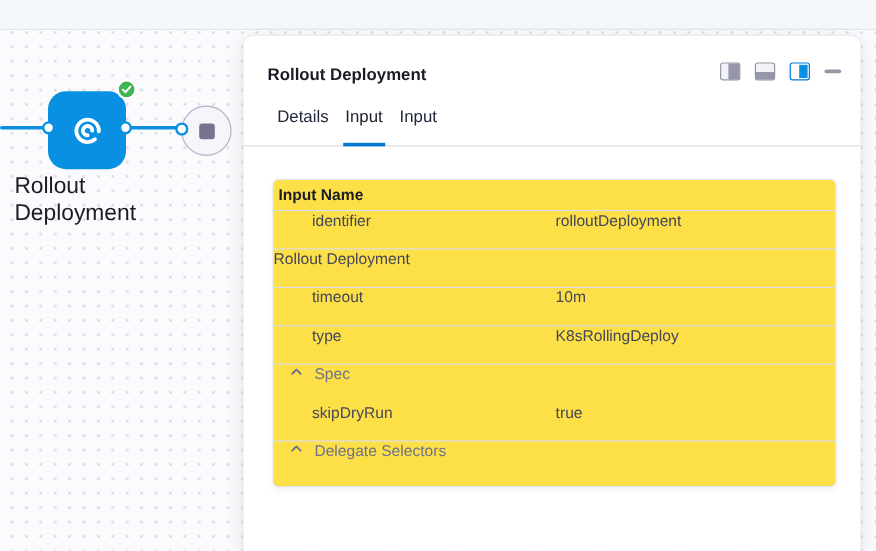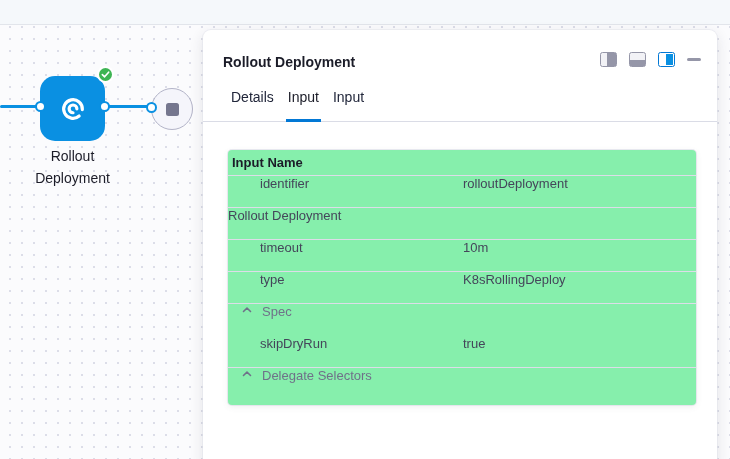--- a/index.html
+++ b/index.html
@@ -23,22 +23,22 @@
   .edge.left{left:0;top:79px;width:41px}
   .edge.right{left:104px;top:79px;width:49px}
 
   .step-node{position:absolute;left:40px;top:50px;width:65px;height:65px;border-radius:15px;
     background:var(--node-blue);display:flex;align-items:center;justify-content:center;cursor:pointer}
   .port{position:absolute;width:11px;height:11px;border-radius:50%;background:#fff;border:2px solid var(--node-blue)}
   .port.l{left:-5px;top:25px}
   .port.r{right:-5px;top:25px}
   .badge{position:absolute;top:-10px;right:-9px;width:17px;height:17px;border-radius:50%;
     background:var(--green);border:2px solid #fff;display:flex;align-items:center;justify-content:center}
-  .node-label{position:absolute;left:12px;top:119px;width:121px;text-align:center;
-    font-size:14px;line-height:22px;color:#1c1c28}
+  .node-label{position:absolute;left:12px;top:119px;width:121px;text-align:left;
+    font-size:19px;line-height:22px;color:#1c1c28}
 
   .end-node{position:absolute;left:151px;top:62px;width:42px;height:42px;border-radius:50%;
     background:#f5f5fb;border:1.5px solid #b3b4c8;display:flex;align-items:center;justify-content:center;cursor:pointer}
   .end-node .sq{width:13px;height:13px;border-radius:2.5px;background:#75768e}
   .end-node .port{left:-6px;top:13px}
 
   
   .panel{position:absolute;left:203px;top:30px;width:514px;height:440px;background:#fff;
     border-radius:8px;box-shadow:0 0 0 1px rgba(226,228,235,.55),0 4px 14px rgba(40,41,61,.12)}
   .panel-header{position:relative;padding:22px 20px 0 20px}
@@ -52,21 +52,21 @@
   .dock.split-blue{border-color:var(--accent);background:#fff}
   .dock.split-blue::after{left:45%;top:1px;right:1px;bottom:1px;background:#0a90e2}
   .minus{width:14px;height:3px;border-radius:2px;background:var(--icon-gray);cursor:pointer}
 
   .tabbar{display:flex;gap:14px;margin-top:16px;padding:0 28px;border-bottom:1px solid #dadce6}
   .tab{position:relative;font-size:14px;color:#22273b;padding-bottom:14px;line-height:19px;cursor:pointer}
   .tab.active{font-weight:400;color:#1b1c28}
   .tab.active::after{content:"";position:absolute;left:-2px;right:-2px;bottom:-1px;height:3px;background:var(--accent)}
 
   .panel-body{padding:28px 21px 0 25px}
-  .table-card{background:#86efac;border-radius:4px;padding-bottom:5px;
+  .table-card{background:#fde047;border-radius:4px;padding-bottom:5px;
     box-shadow:0 0 0 1px rgba(222,224,233,.7),0 2px 6px rgba(96,97,112,.10)}
   .thead{display:flex;align-items:center;height:26px;border-bottom:1px solid var(--sep);
     font-size:13px;font-weight:700;color:var(--text-dark)}
   .col-name{width:235px;padding-left:4px;flex-shrink:0}
   .col-value{flex:1}
   .trow{display:flex;height:32px;font-size:13px}
   .trow.data{border-bottom:1px solid var(--sep);color:var(--text-slate)}
   .trow.data:last-child{border-bottom:none}
   .trow.data .col-name{padding-left:32px}
   .trow.group{color:var(--text-gray)}

